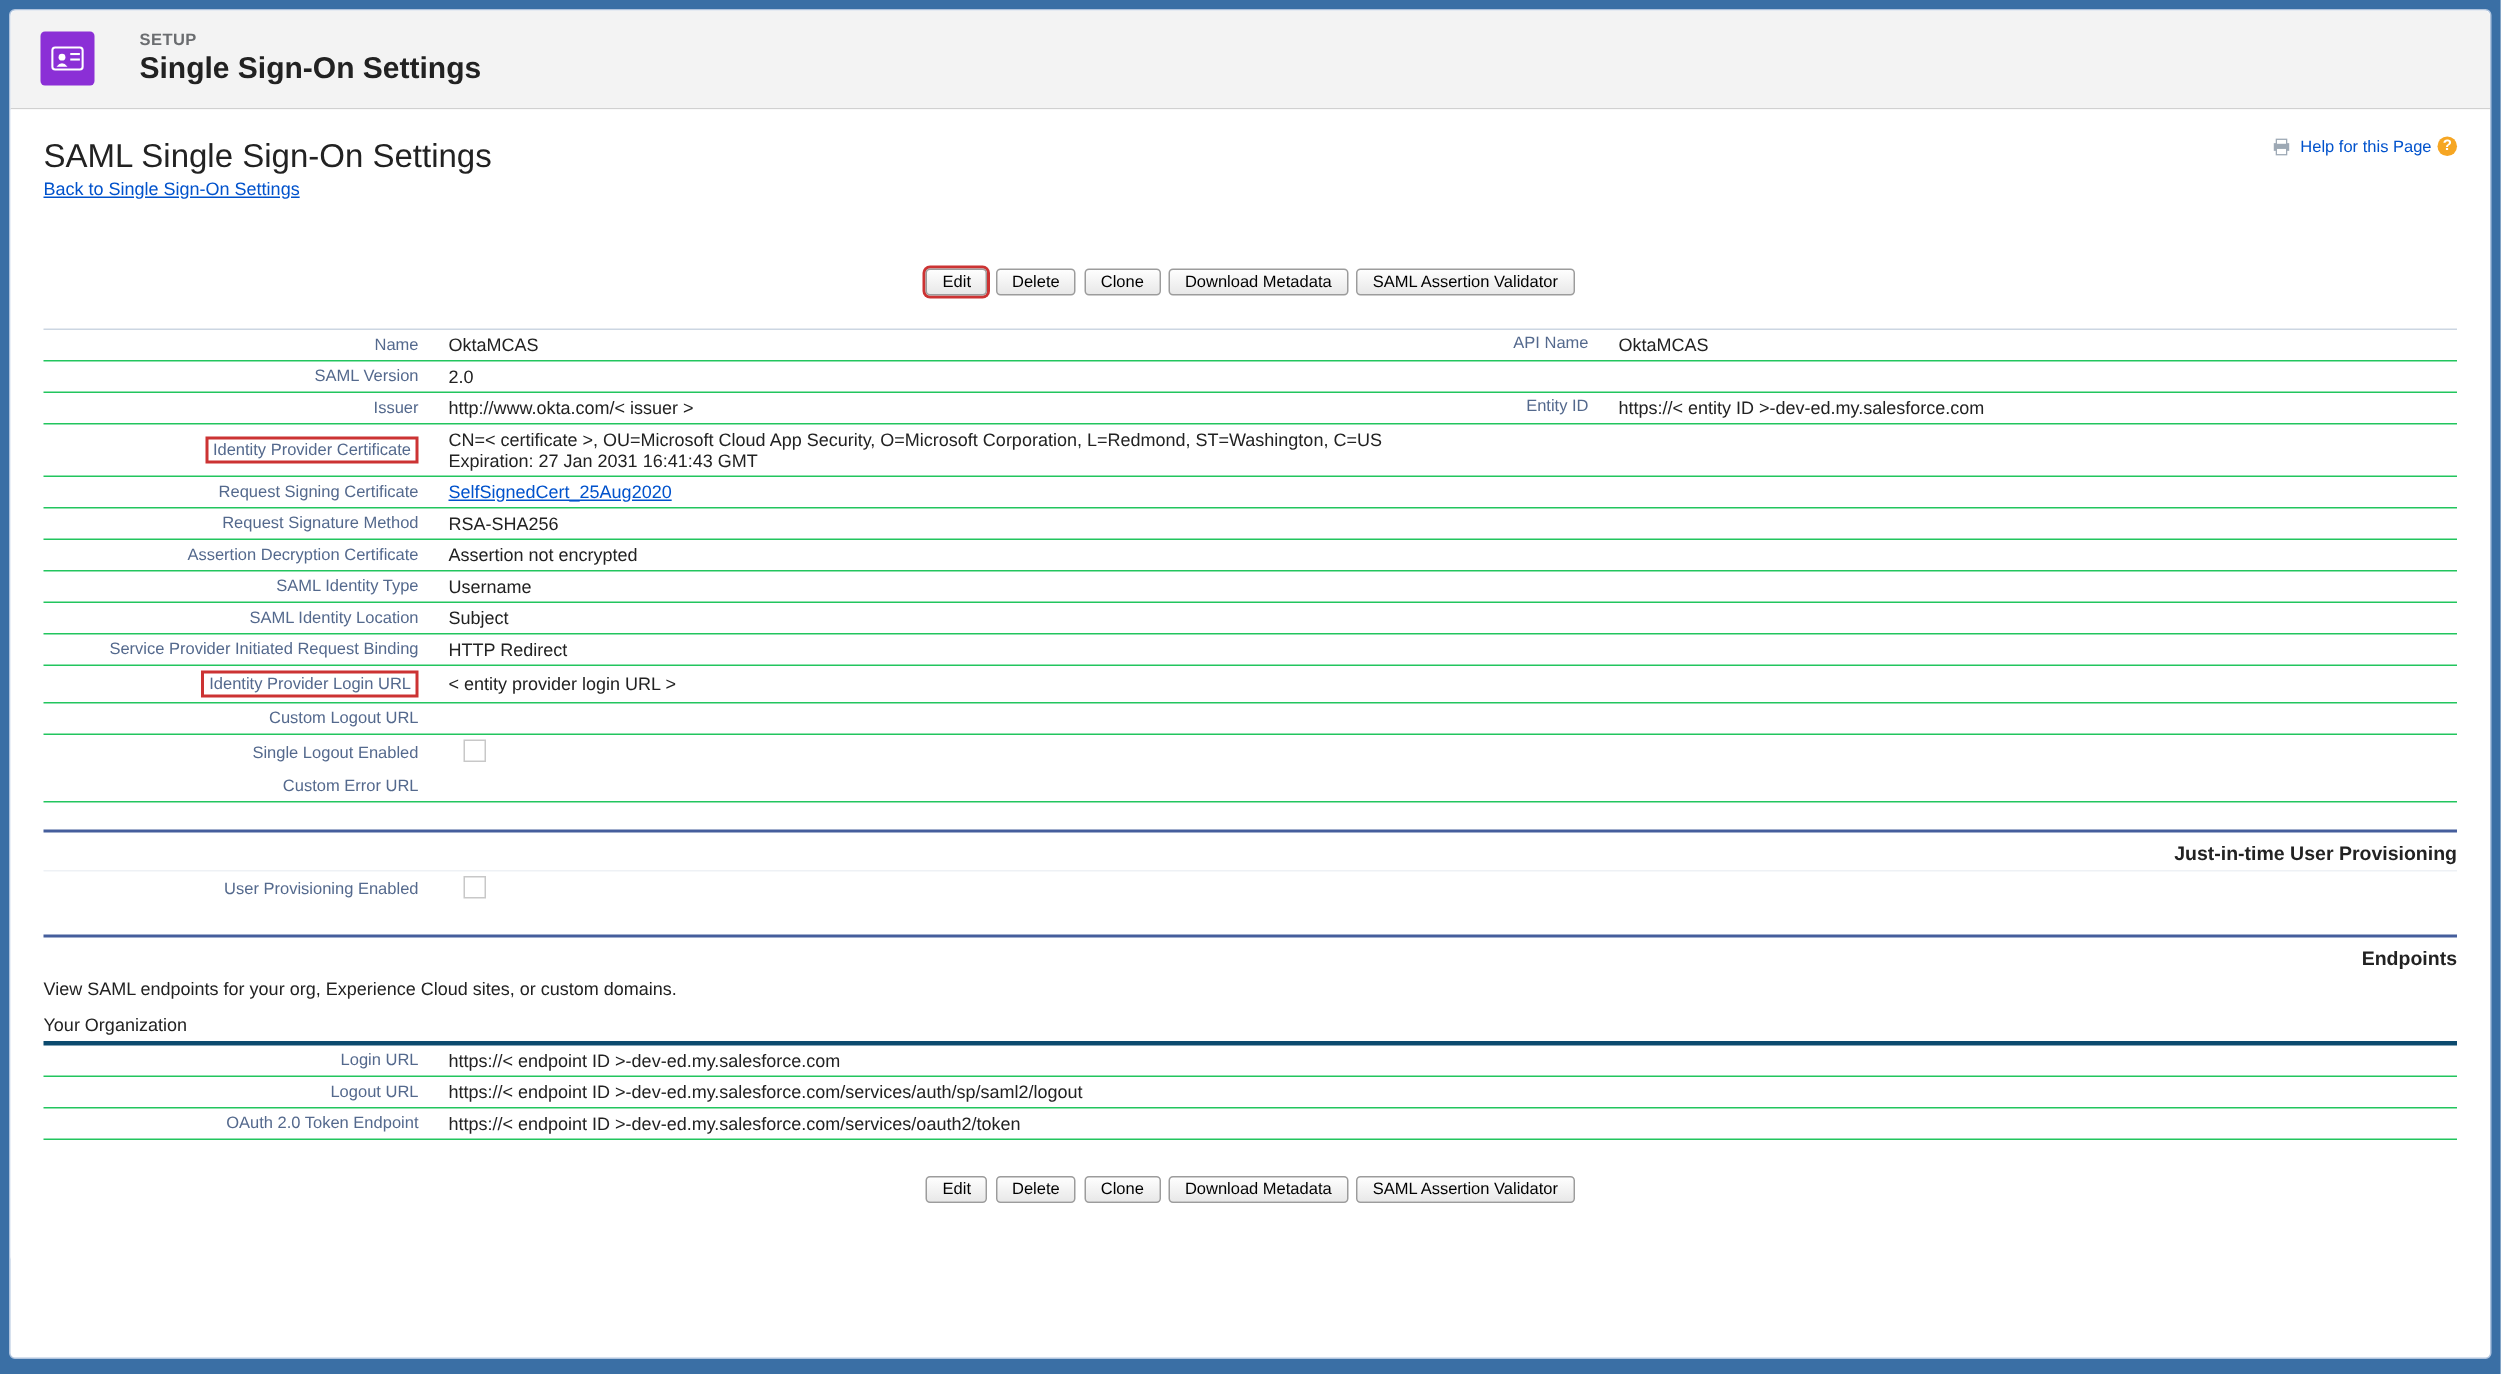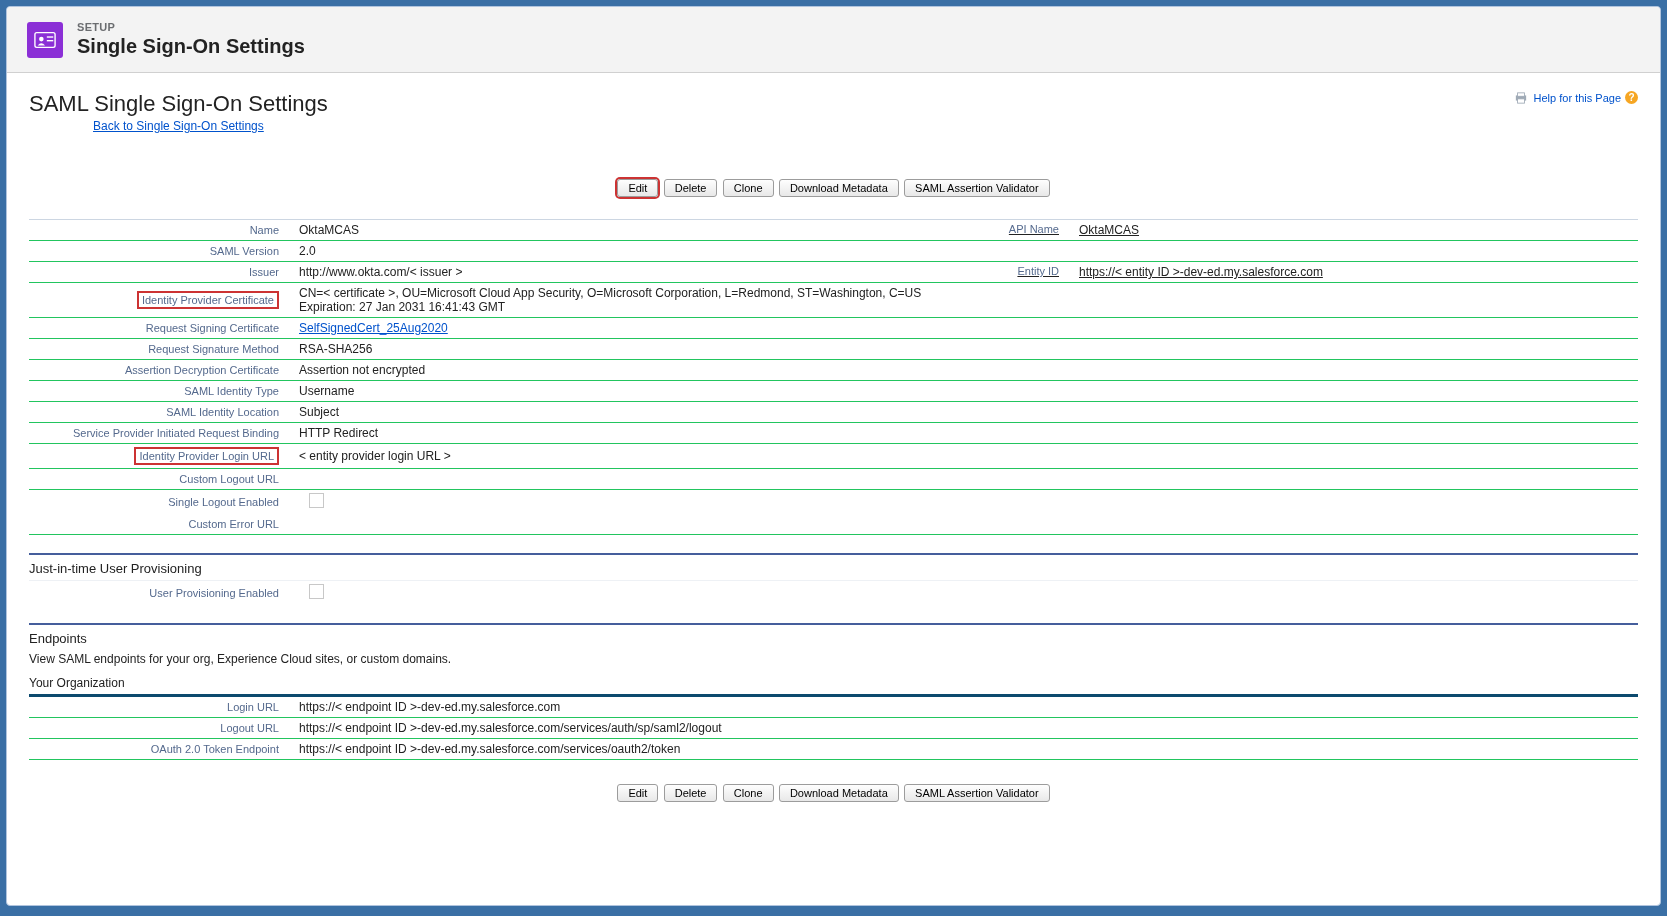--- a/index.html
+++ b/index.html
@@ -21,22 +21,21 @@
     border: 1px solid #b0c4de;
     border-radius: 4px;
     min-height: 900px;
     box-sizing: border-box;
   }
   .header {
     background: #f3f3f3;
     border-bottom: 1px solid #d0d0d0;
     padding: 14px 20px;
     display: flex;
-    align-items: center;
-    gap: 14px;
+    gap: 30px;
     border-radius: 4px 4px 0 0;
   }
   .header-icon {
     width: 36px;
     height: 36px;
     background: #8b2fd6;
     border-radius: 3px;
     display: flex;
     align-items: center;
     justify-content: center;
@@ -56,21 +55,20 @@
   }
   .content {
     background: #fff;
     padding: 18px 22px;
     border-radius: 0 0 4px 4px;
   }
   .page-top {
     display: flex;
     justify-content: space-between;
     align-items: flex-start;
-    text-align: center;
   }
   .page-title {
     font-size: 22px;
     font-weight: 500;
     color: #222;
     margin-bottom: 2px;
   }
   .back-link {
     color: #0052cc;
     text-decoration: underline;
@@ -146,21 +144,20 @@
     word-break: break-all;
   }
   .cell-label.boxed span {
     border: 2px solid #c33;
     padding: 1px 3px;
     display: inline-block;
   }
   .row.double .sub {
     display: flex;
     flex: 1;
-    text-decoration: underline;
   }
   .sub .cell-label2 {
     width: 120px;
     text-align: right;
     color: #54698d;
     font-size: 11px;
     padding: 2px 10px 2px 0;
   }
   .sub .cell-value2 {
     font-size: 12px;
@@ -176,26 +173,27 @@
   .checkbox {
     width: 13px;
     height: 13px;
     border: 1px solid #c8c8c8;
     background: #fff;
     display: inline-block;
     margin-left: 10px;
   }
 
   .section-header {
-    font-weight: normal;
+    font-weight: bold;
     font-size: 13px;
     color: #222;
     border-top: 2px solid #455e9c;
     padding: 6px 0 4px 0;
     margin-top: 18px;
+    text-align: right;
   }
   .subnote {
     font-size: 12px;
     color: #222;
     padding: 2px 0 6px 0;
   }
   .subhead {
     font-size: 12px;
     color: #222;
     border-bottom: 3px solid #0c4a6e;

